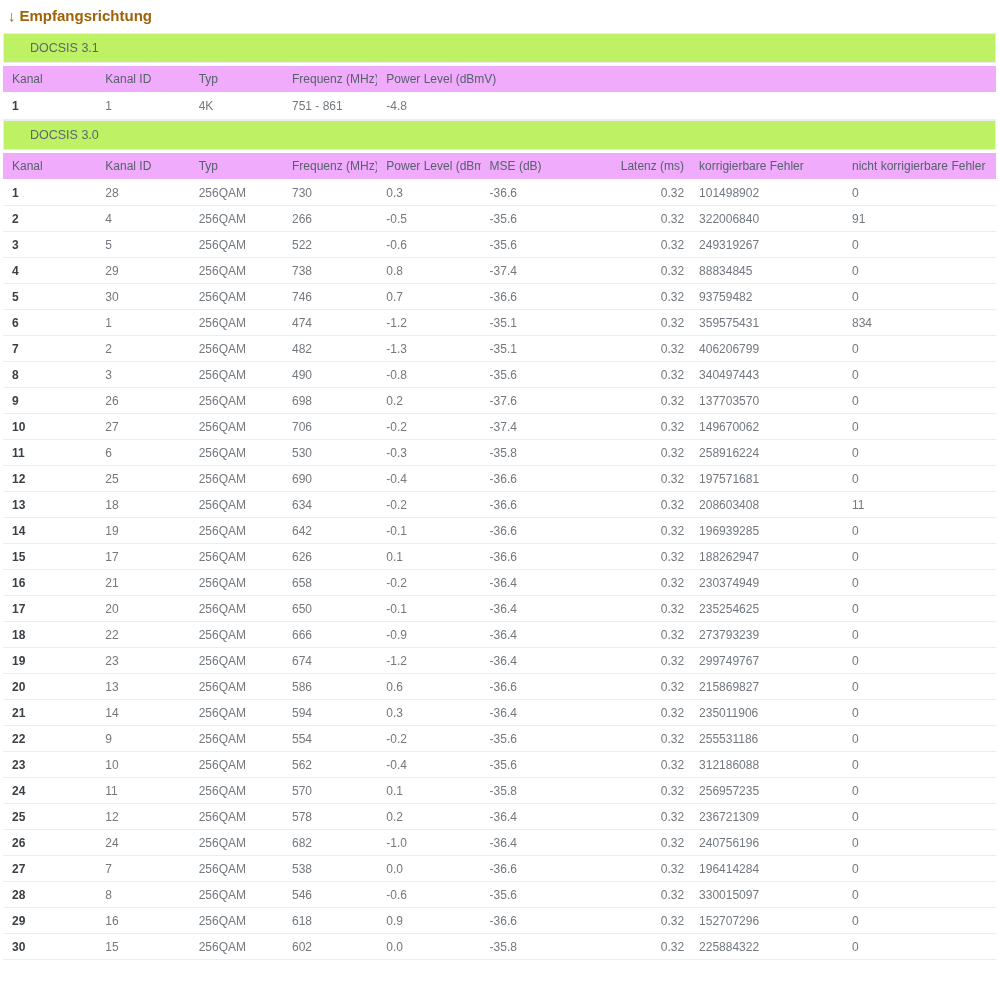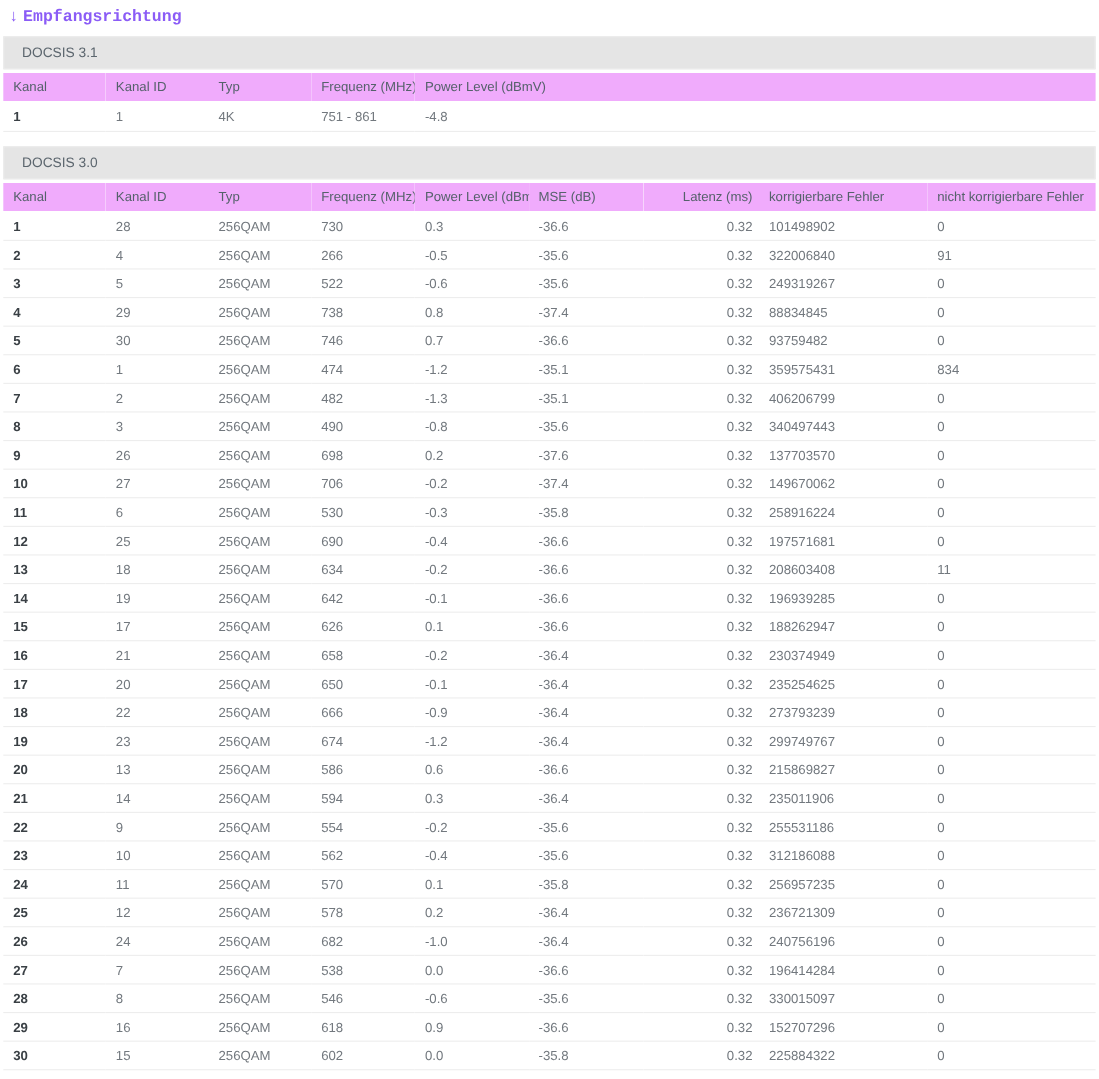--- a/index.html
+++ b/index.html
@@ -5,43 +5,42 @@
   * { box-sizing: border-box; }
   html, body {
     margin: 0; padding: 0;
     background: #ffffff;
     font-family: "Liberation Sans", "DejaVu Sans", sans-serif;
     width: 999px;
   }
   .page { width: 999px; height: 981px; overflow: hidden; }
 
   .page-title {
-    color: #8b5cf6;
+    color: #a16207;
     font-size: 15px;
     font-weight: 700;
     padding: 7px 0 0 8px;
     height: 26px;
     cursor: pointer;
-    font-family: Liberation Mono, monospace;
   }
   .page-title .arrow { font-weight: 400; margin-right: 4px; }
 
   .container { margin: 7px 3px 0 3px; }
 
   .section-bar {
-    background: #e5e5e5;
+    background: #bef264;
     border: 1px solid #ececec;
     height: 30px;
     line-height: 28px;
-    padding-left: 16px;
+    padding-left: 26px;
     color: #5c666e;
     font-size: 12.5px;
   }
   .section-bar + table { margin-top: 3px; }
-  table + .section-bar { margin-top: 13px; }
+  table + .section-bar { margin-top: 0; }
 
   table {
     width: 100%;
     border-collapse: collapse;
     table-layout: fixed;
   }
   thead th {
     background: #f0abfc;
     color: #55616b;
     font-size: 12px;

